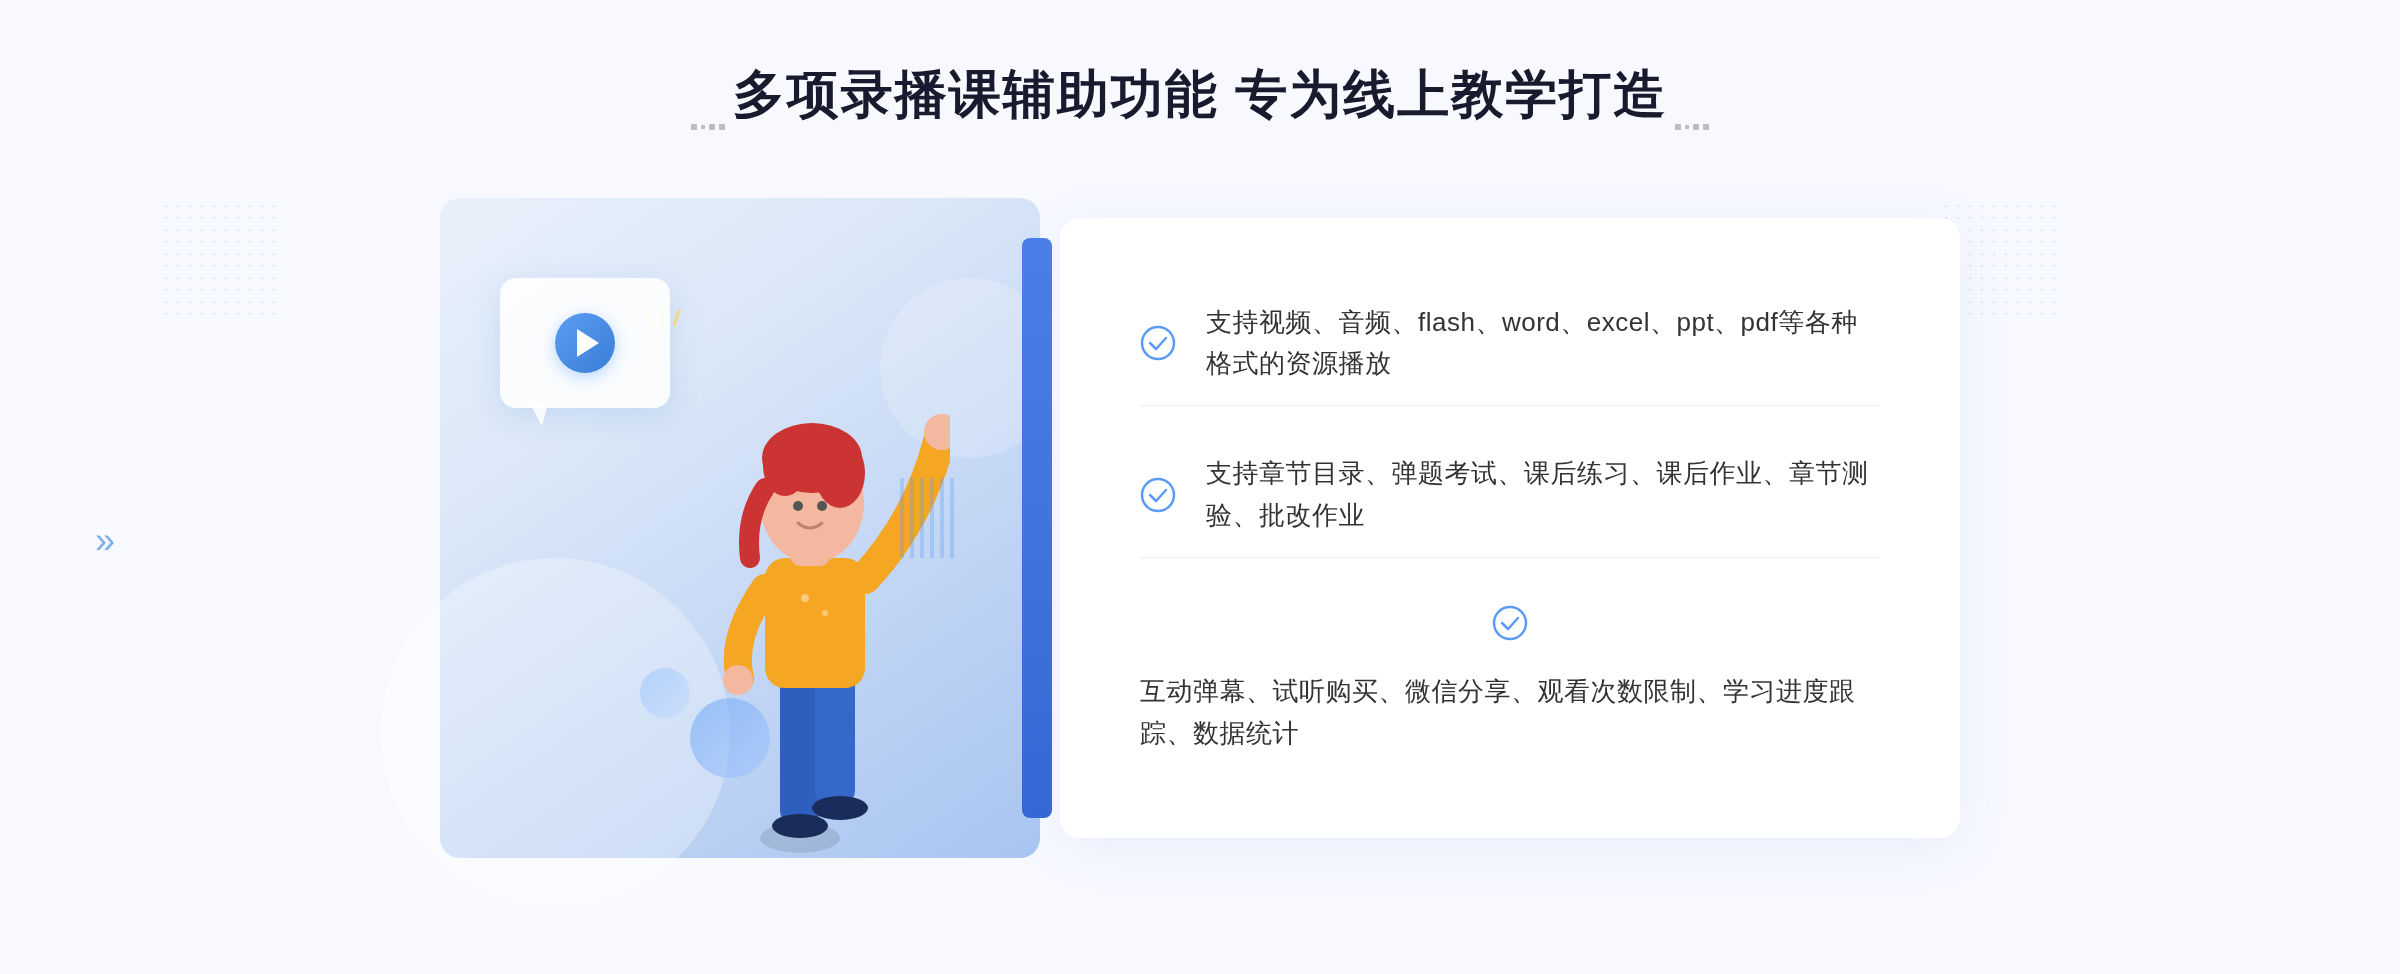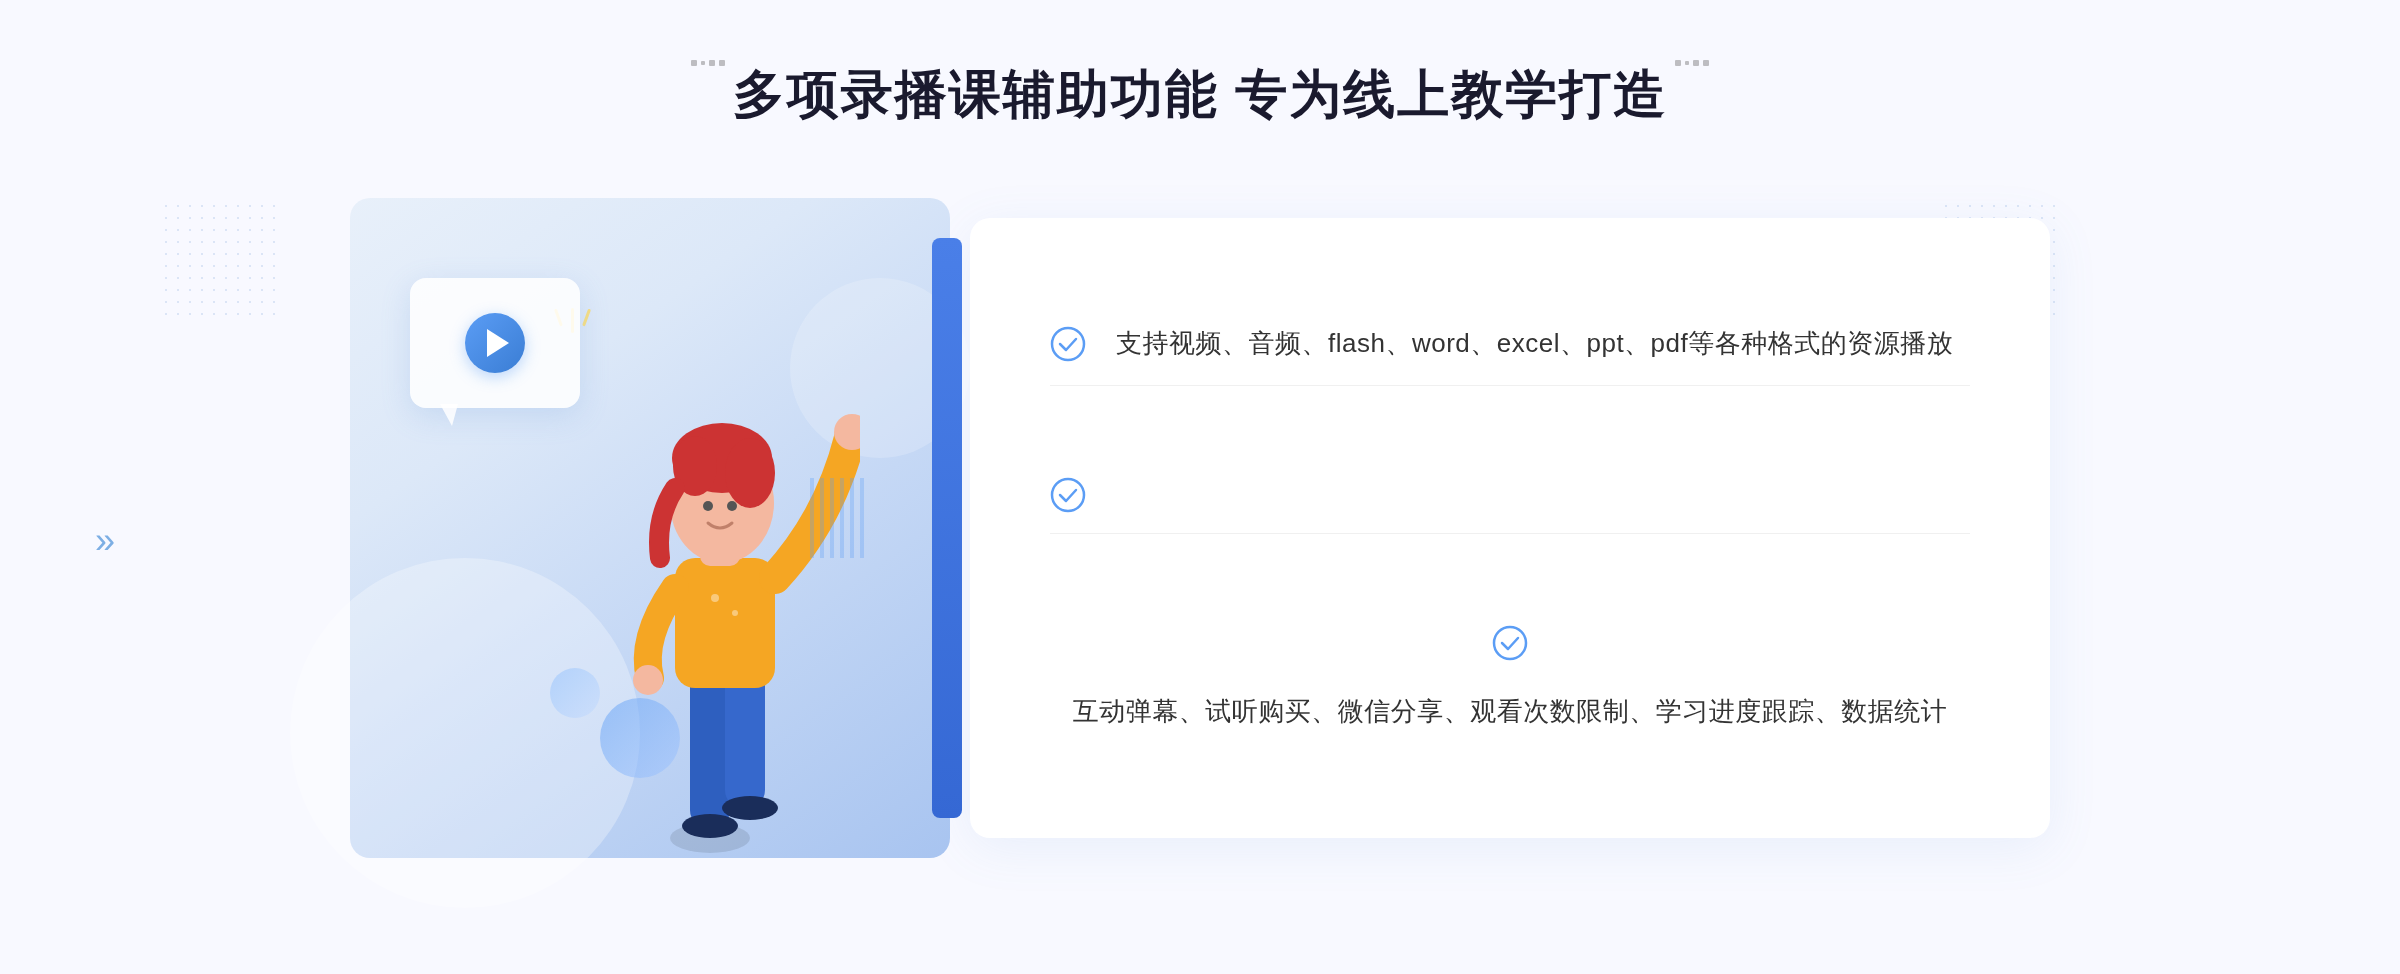--- a/index.html
+++ b/index.html
@@ -63,21 +63,21 @@
 
     
     .header-section {
       text-align: center;
       margin-bottom: 50px;
       position: relative;
     }
 
     .header-title-row {
       display: flex;
-      align-items: flex-start;
+      align-items: flex-end;
       justify-content: center;
       gap: 8px;
       margin-bottom: 18px;
     }
 
     .title-decorator {
       display: flex;
       align-items: center;
       gap: 4px;
       opacity: 0.4;
@@ -106,21 +106,21 @@
     .subtitle {
       font-size: 22px;
       color: #999;
       letter-spacing: 1px;
     }
 
     
     .main-content {
       display: flex;
       align-items: center;
-      width: 1700px;
+      width: 1520px;
       gap: 0;
       position: relative;
     }
 
     
     .illustration-panel {
       width: 600px;
       height: 660px;
       border-radius: 20px;
       background: linear-gradient(145deg, #e8f0fa 0%, #dce8f8 30%, #c5d8f5 60%, #a8c4f0 100%);
@@ -457,20 +457,21 @@
         <span class="feature-text">支持视频、音频、flash、word、excel、ppt、pdf等各种格式的资源播放</span>
       </div>
 
       <div class="feature-item">
         <div class="check-icon">
           <svg viewBox="0 0 36 36" fill="none" xmlns="http://www.w3.org/2000/svg">
             <circle cx="18" cy="18" r="16" stroke="#5b9df5" stroke-width="2.5"></circle>
             <polyline points="10,18 16,24 26,13" stroke="#5b9df5" stroke-width="2.5" stroke-linecap="round" stroke-linejoin="round" fill="none"></polyline>
           </svg>
         </div>
+        <span class="feature-text">支持章节目录、弹题考试、课后练习、课后作业、章节测验、批改作业</span>
       </div>
 
 
       <div class="feature-item">
         <div class="check-icon">
           <svg viewBox="0 0 36 36" fill="none" xmlns="http://www.w3.org/2000/svg">
             <circle cx="18" cy="18" r="16" stroke="#5b9df5" stroke-width="2.5"></circle>
             <polyline points="10,18 16,24 26,13" stroke="#5b9df5" stroke-width="2.5" stroke-linecap="round" stroke-linejoin="round" fill="none"></polyline>
           </svg>
         </div>

